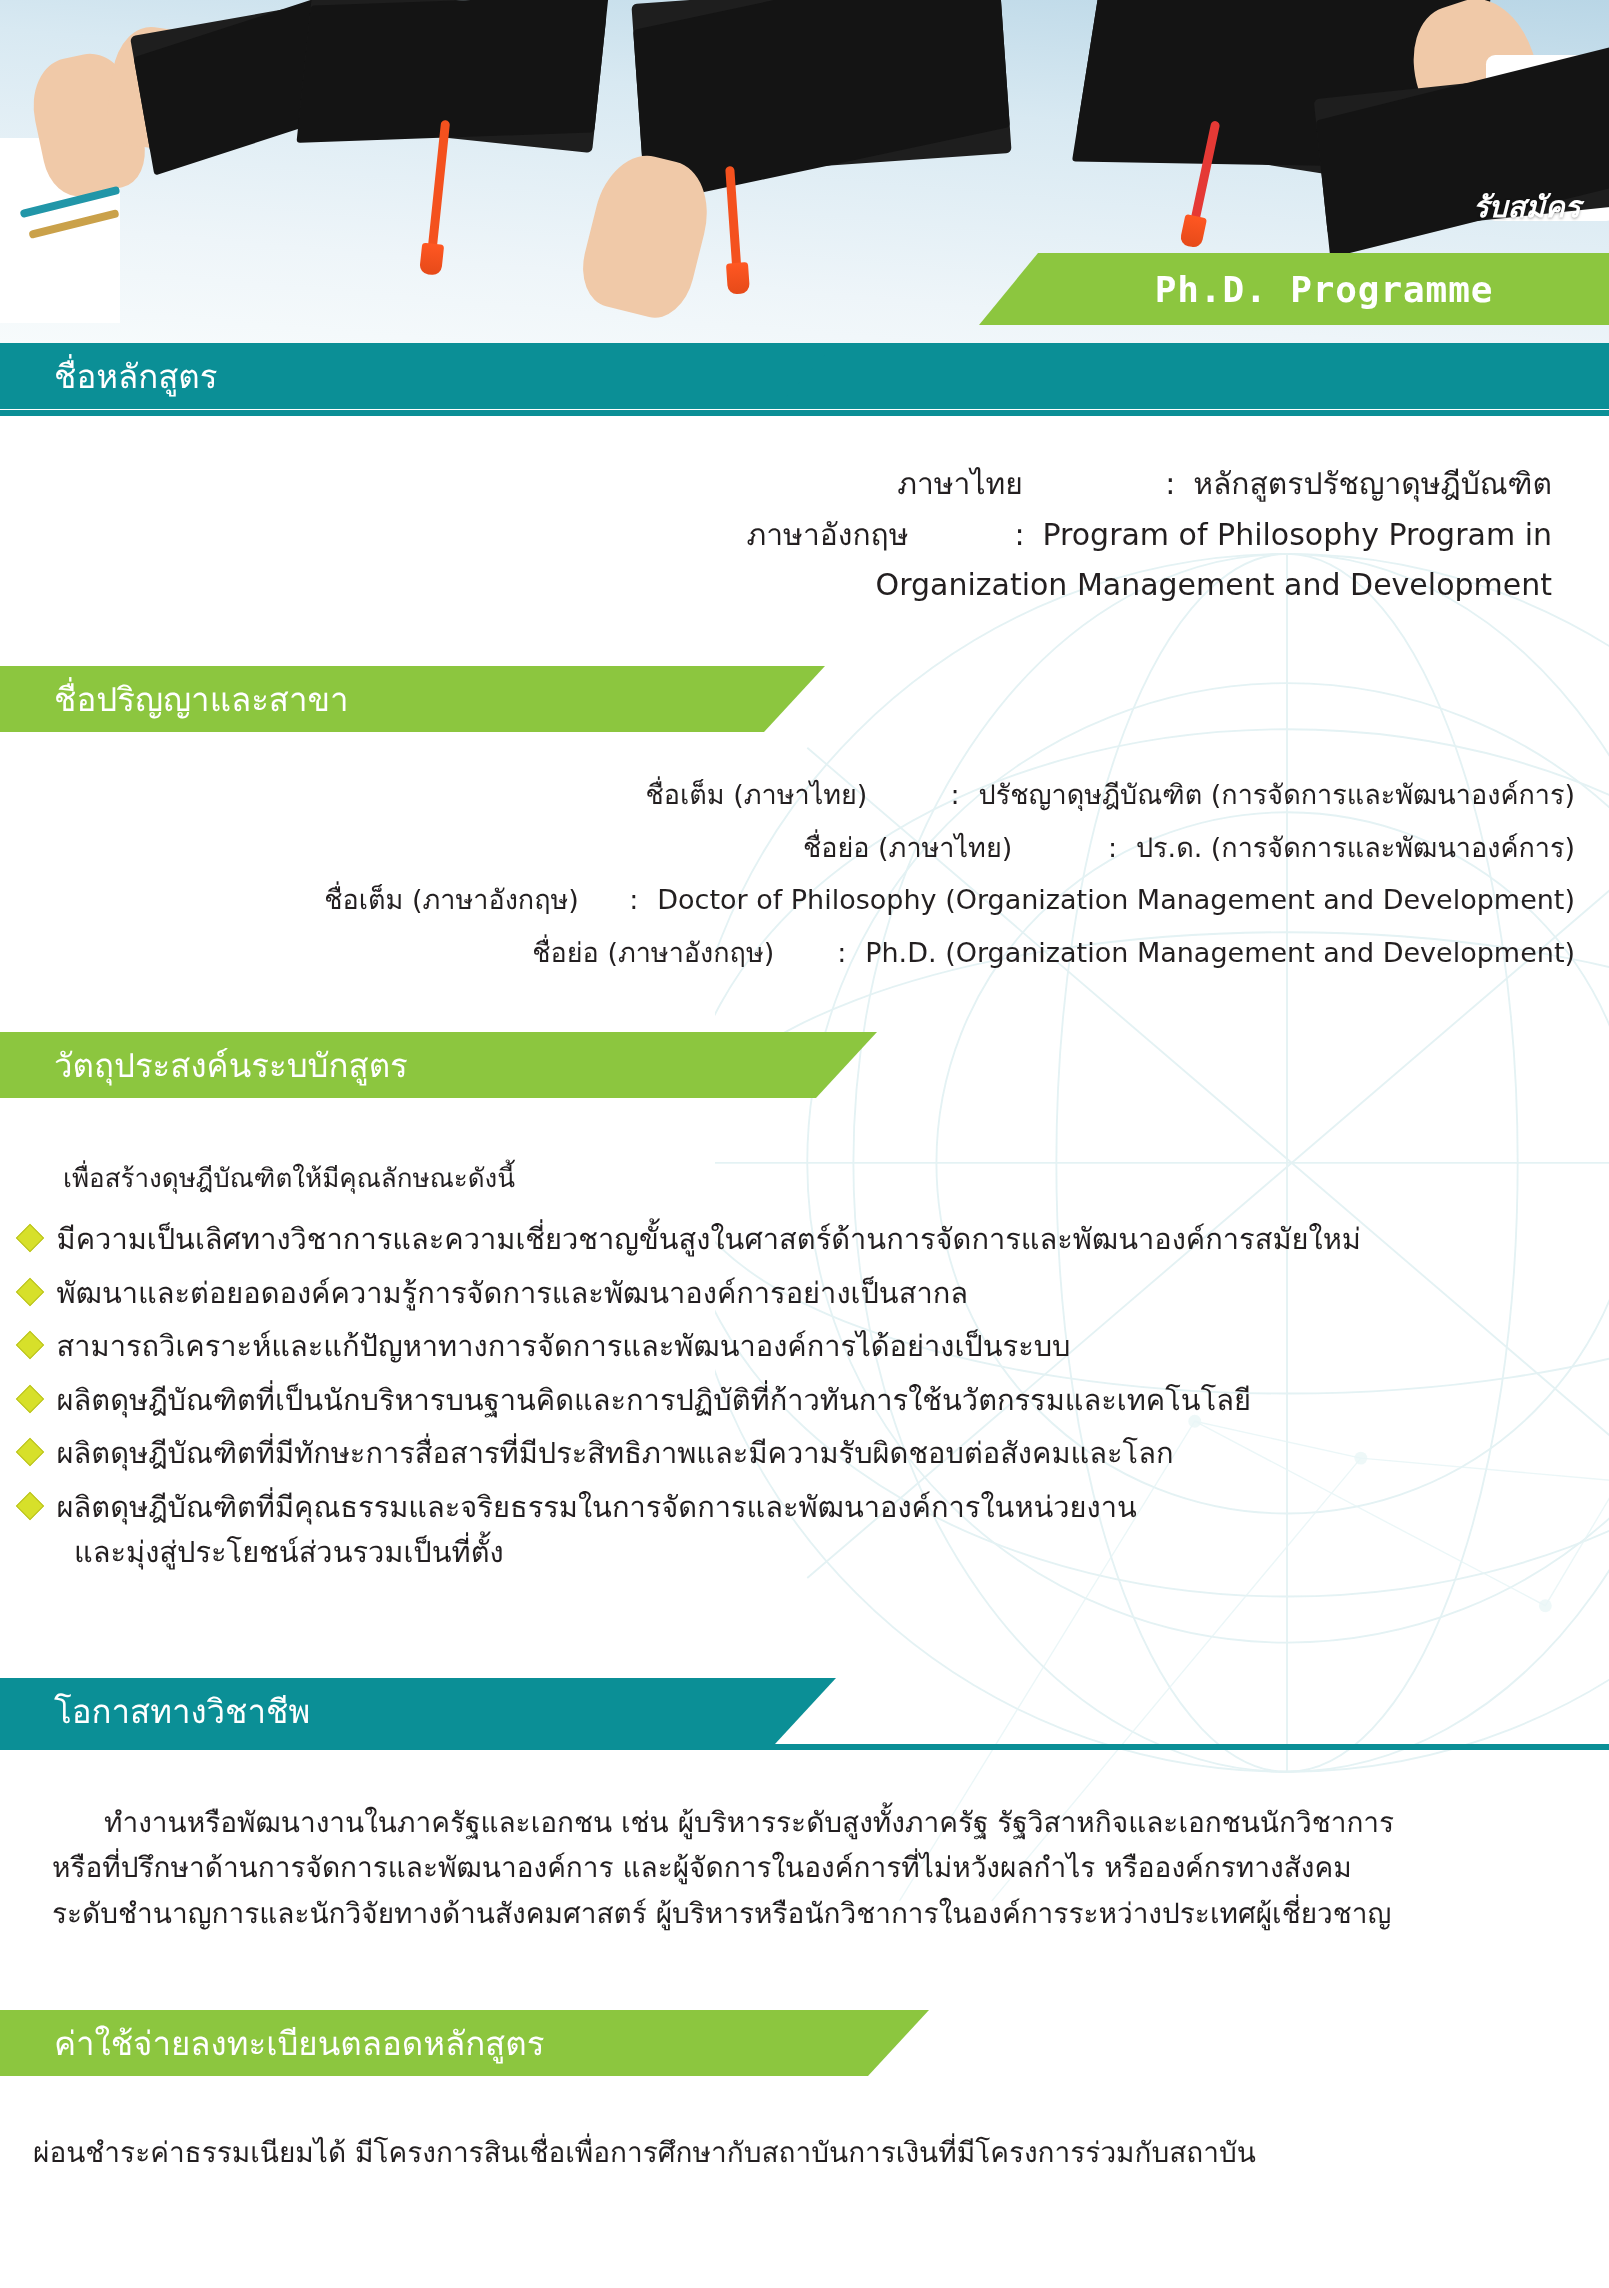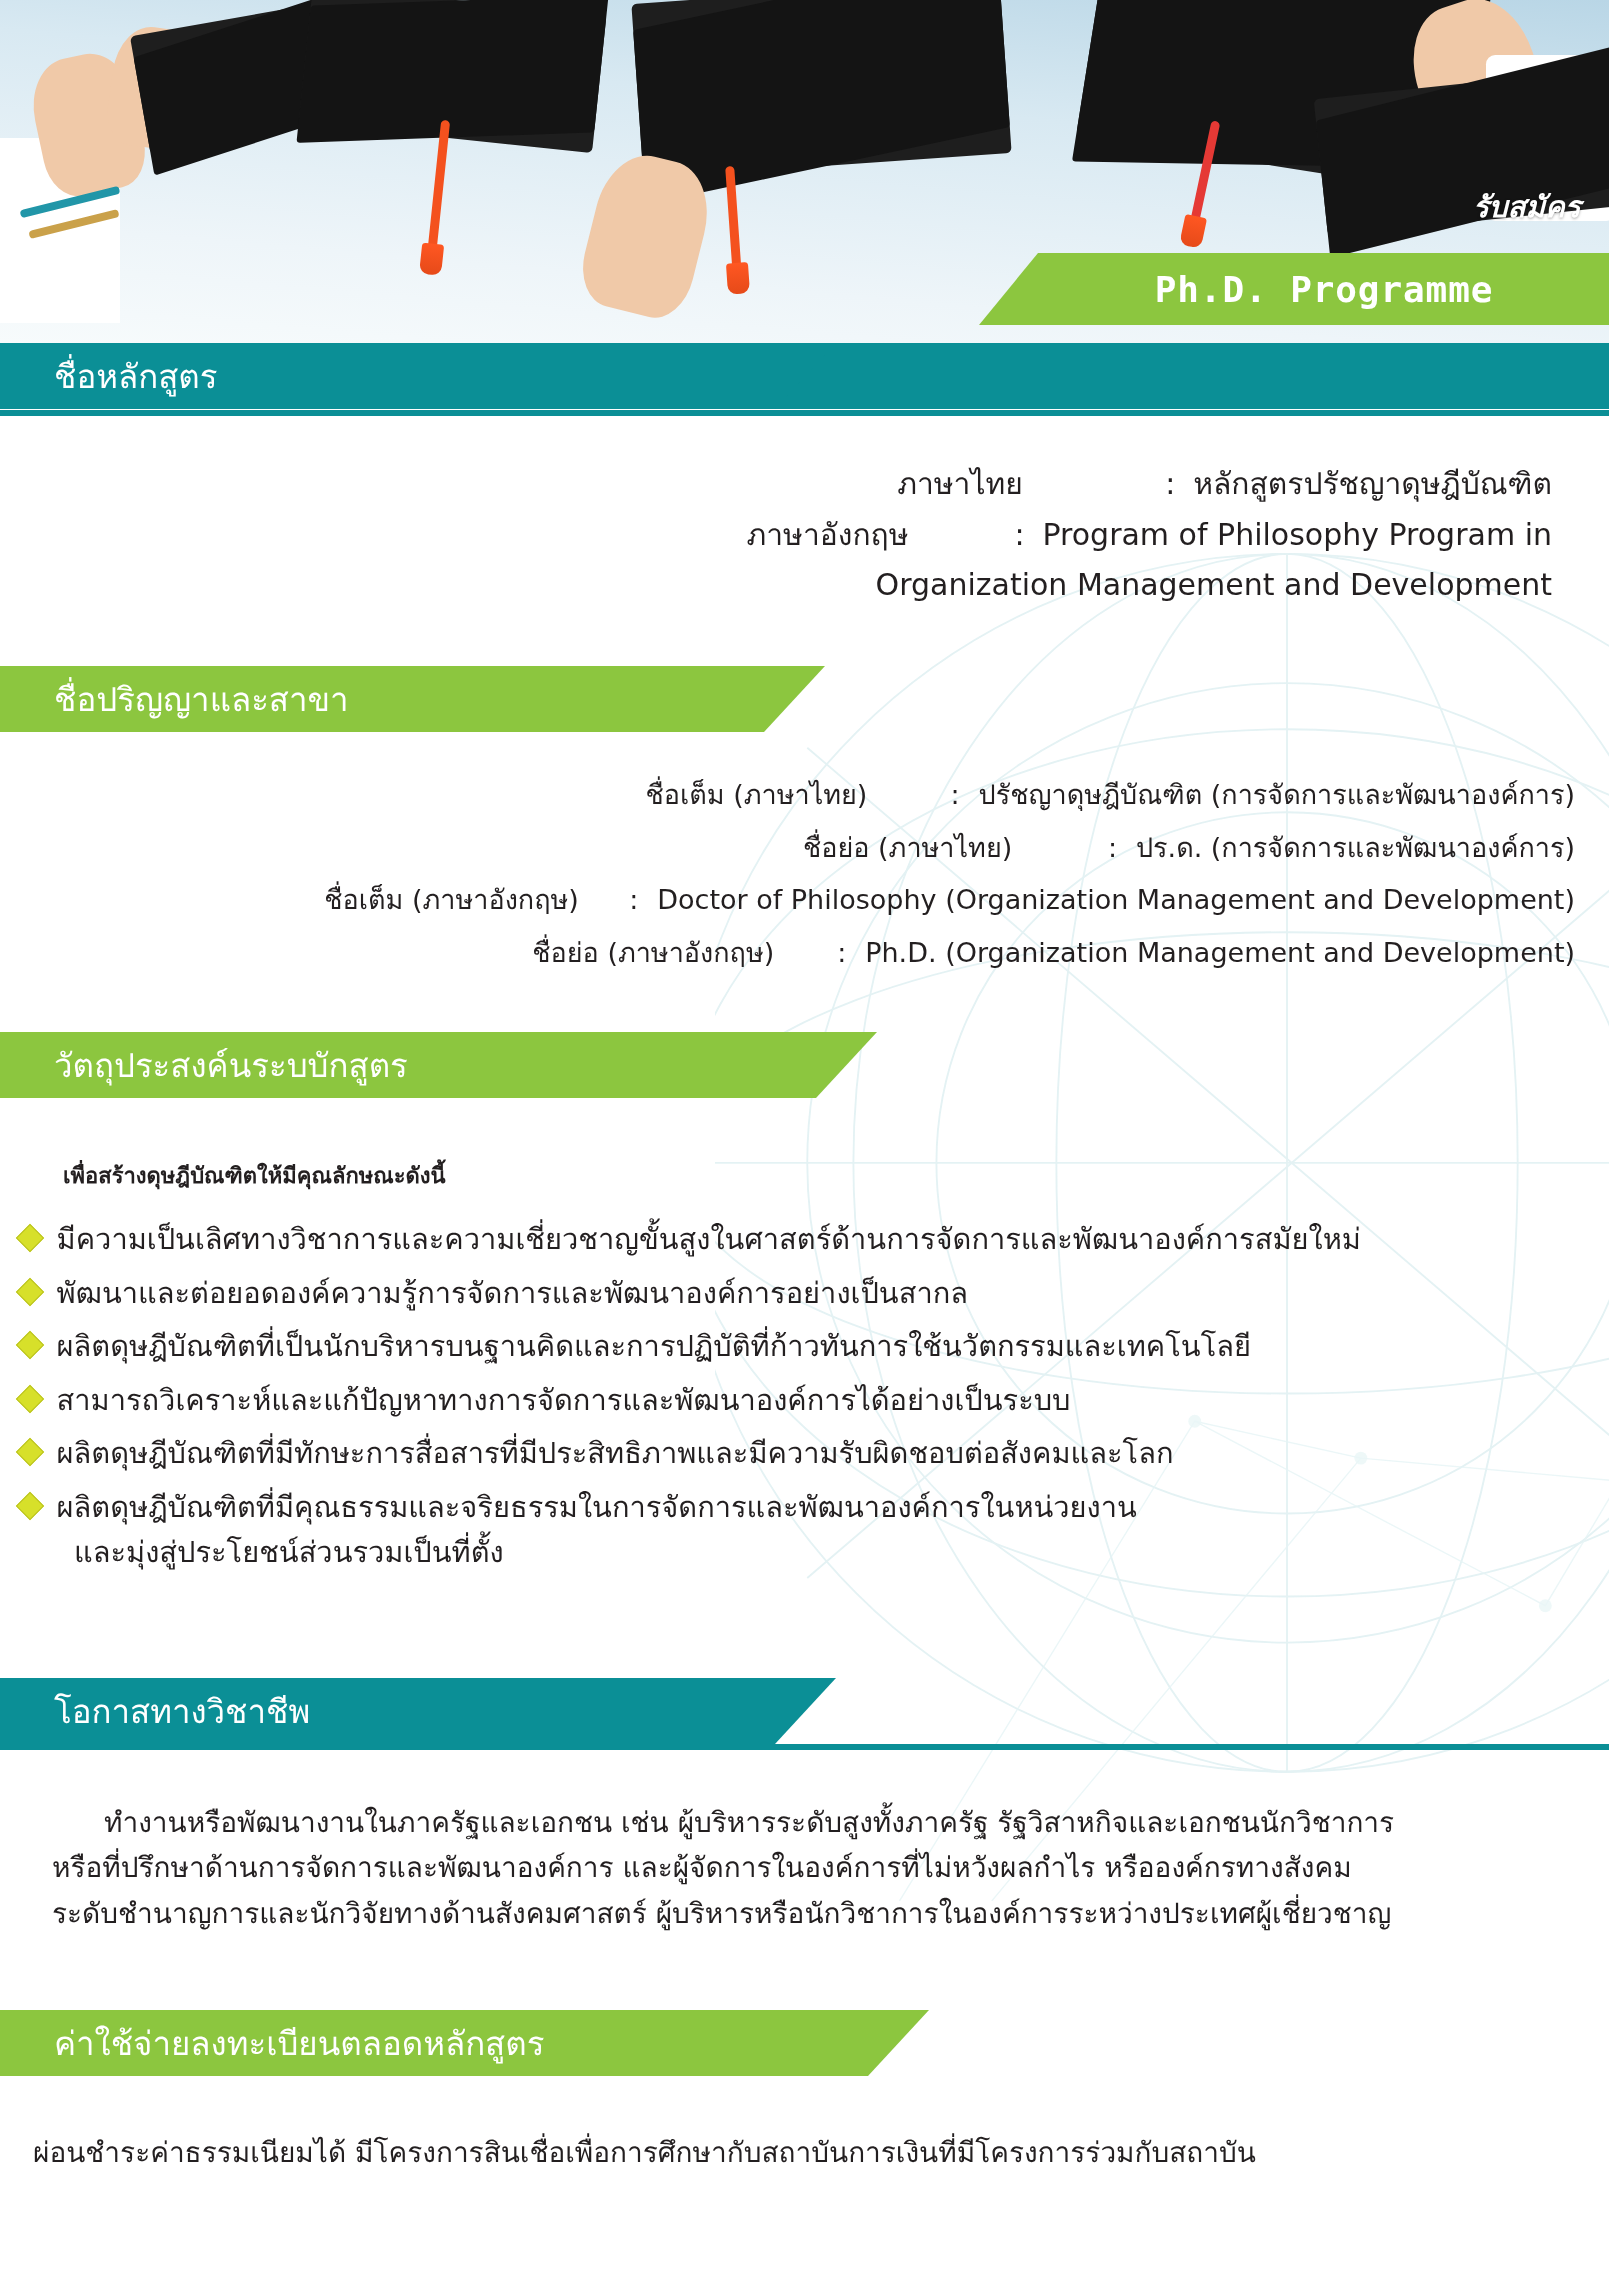--- a/index.html
+++ b/index.html
@@ -341,38 +341,38 @@
       <div class="kv-colon">:</div>
       <div>Ph.D. (Organization Management and Development)</div>
     </div>
   </div>
 
   <div class="sec" style="left:0; top:1032px; width:868px;">
     <div class="band" style="width:816px;"></div>
     <div class="label">วัตถุประสงค์นระบบักสูตร</div>
   </div>
 
-  <div class="body-txt" style="left:63px; top:1159px; font-size:22px;font-weight:bold;">เพื่อสร้างดุษฎีบัณฑิตให้มีคุณลักษณะดังนี้</div>
+  <div class="body-txt" style="left:63px; top:1159px; font-size:26px;">เพื่อสร้างดุษฎีบัณฑิตให้มีคุณลักษณะดังนี้</div>
 
   <div class="body-txt" style="left:20px; top:1218px; width:1569px; font-size:29px;">
     <div class="bullet-row">
       <span class="diamond"></span>
       <span>มีความเป็นเลิศทางวิชาการและความเชี่ยวชาญขั้นสูงในศาสตร์ด้านการจัดการและพัฒนาองค์การสมัยใหม่</span>
     </div>
     <div class="bullet-row">
       <span class="diamond"></span>
       <span>พัฒนาและต่อยอดองค์ความรู้การจัดการและพัฒนาองค์การอย่างเป็นสากล</span>
     </div>
     <div class="bullet-row">
       <span class="diamond"></span>
+      <span>สามารถวิเคราะห์และแก้ปัญหาทางการจัดการและพัฒนาองค์การได้อย่างเป็นระบบ</span>
+    </div>
+    <div class="bullet-row">
+      <span class="diamond"></span>
       <span>ผลิตดุษฎีบัณฑิตที่เป็นนักบริหารบนฐานคิดและการปฏิบัติที่ก้าวทันการใช้นวัตกรรมและเทคโนโลยี</span>
-    </div>
-    <div class="bullet-row">
-      <span class="diamond"></span>
-      <span>สามารถวิเคราะห์และแก้ปัญหาทางการจัดการและพัฒนาองค์การได้อย่างเป็นระบบ</span>
     </div>
     <div class="bullet-row">
       <span class="diamond"></span>
       <span>ผลิตดุษฎีบัณฑิตที่มีทักษะการสื่อสารที่มีประสิทธิภาพและมีความรับผิดชอบต่อสังคมและโลก</span>
     </div>
     <div class="bullet-row" style="margin-bottom:1.8px;">
       <span class="diamond"></span>
       <span>ผลิตดุษฎีบัณฑิตที่มีคุณธรรมและจริยธรรมในการจัดการและพัฒนาองค์การในหน่วยงาน</span>
     </div>
     <div style="padding-left:54px;">และมุ่งสู่ประโยชน์ส่วนรวมเป็นที่ตั้ง</div>

